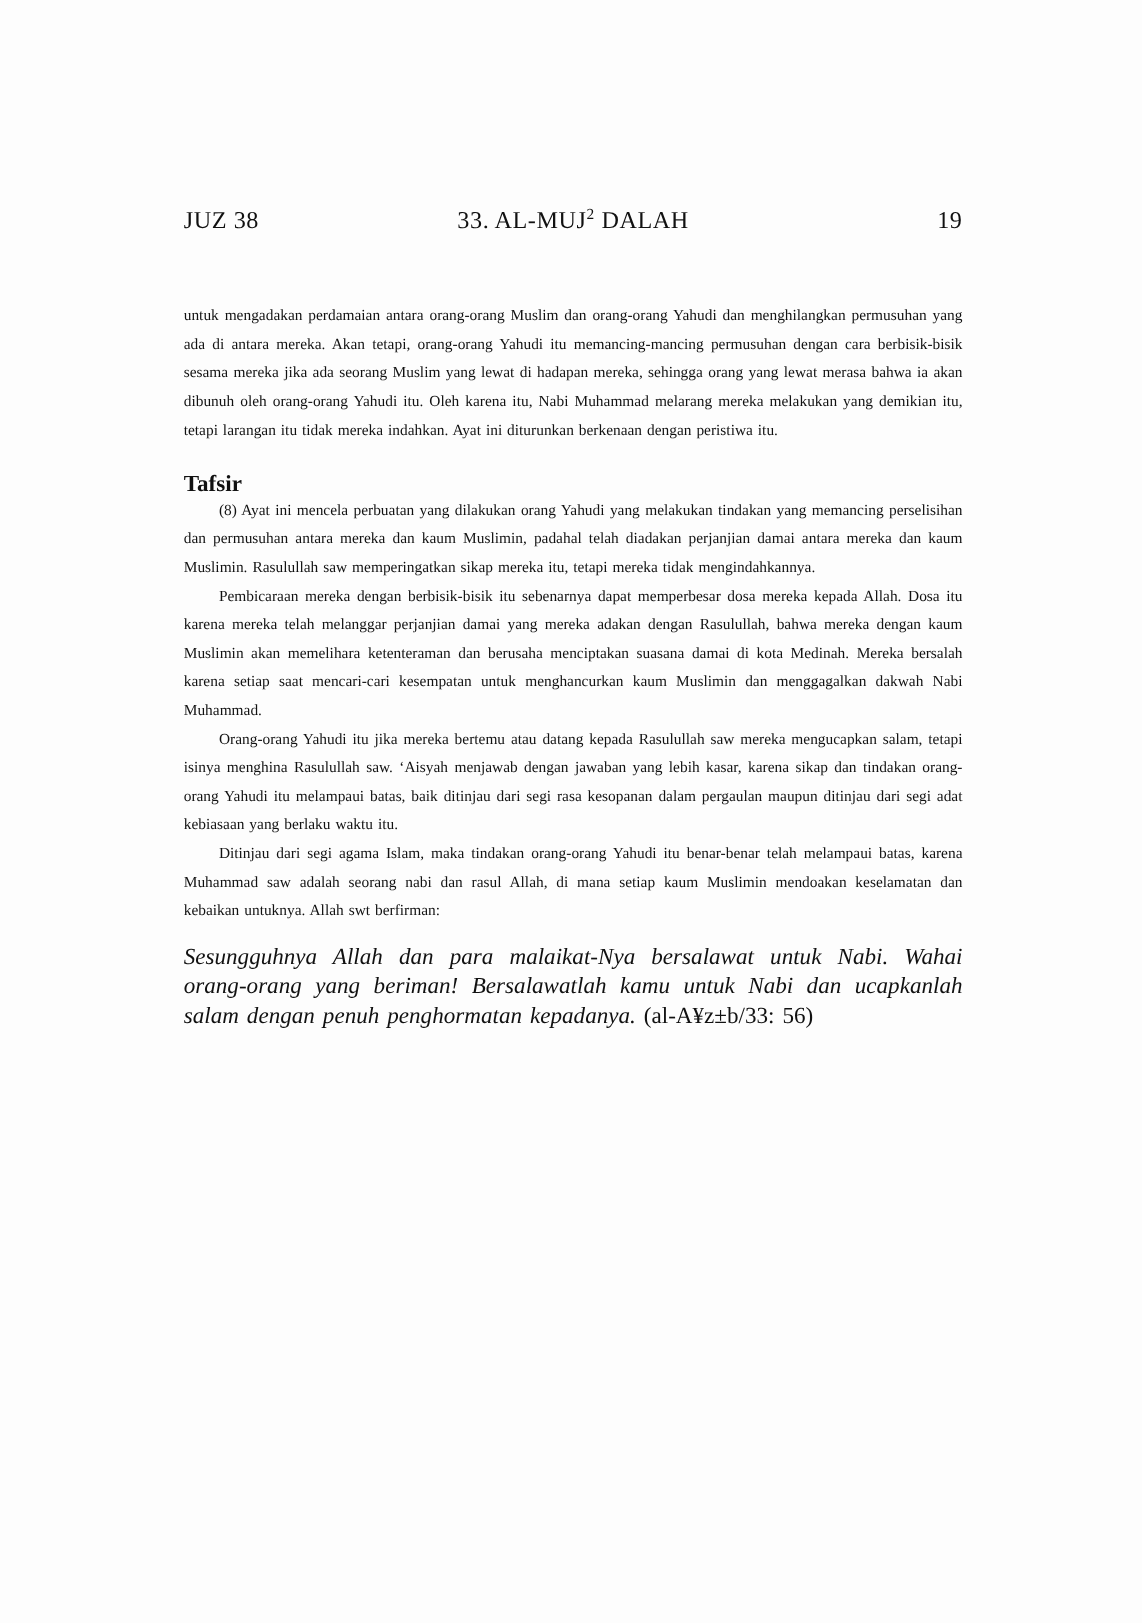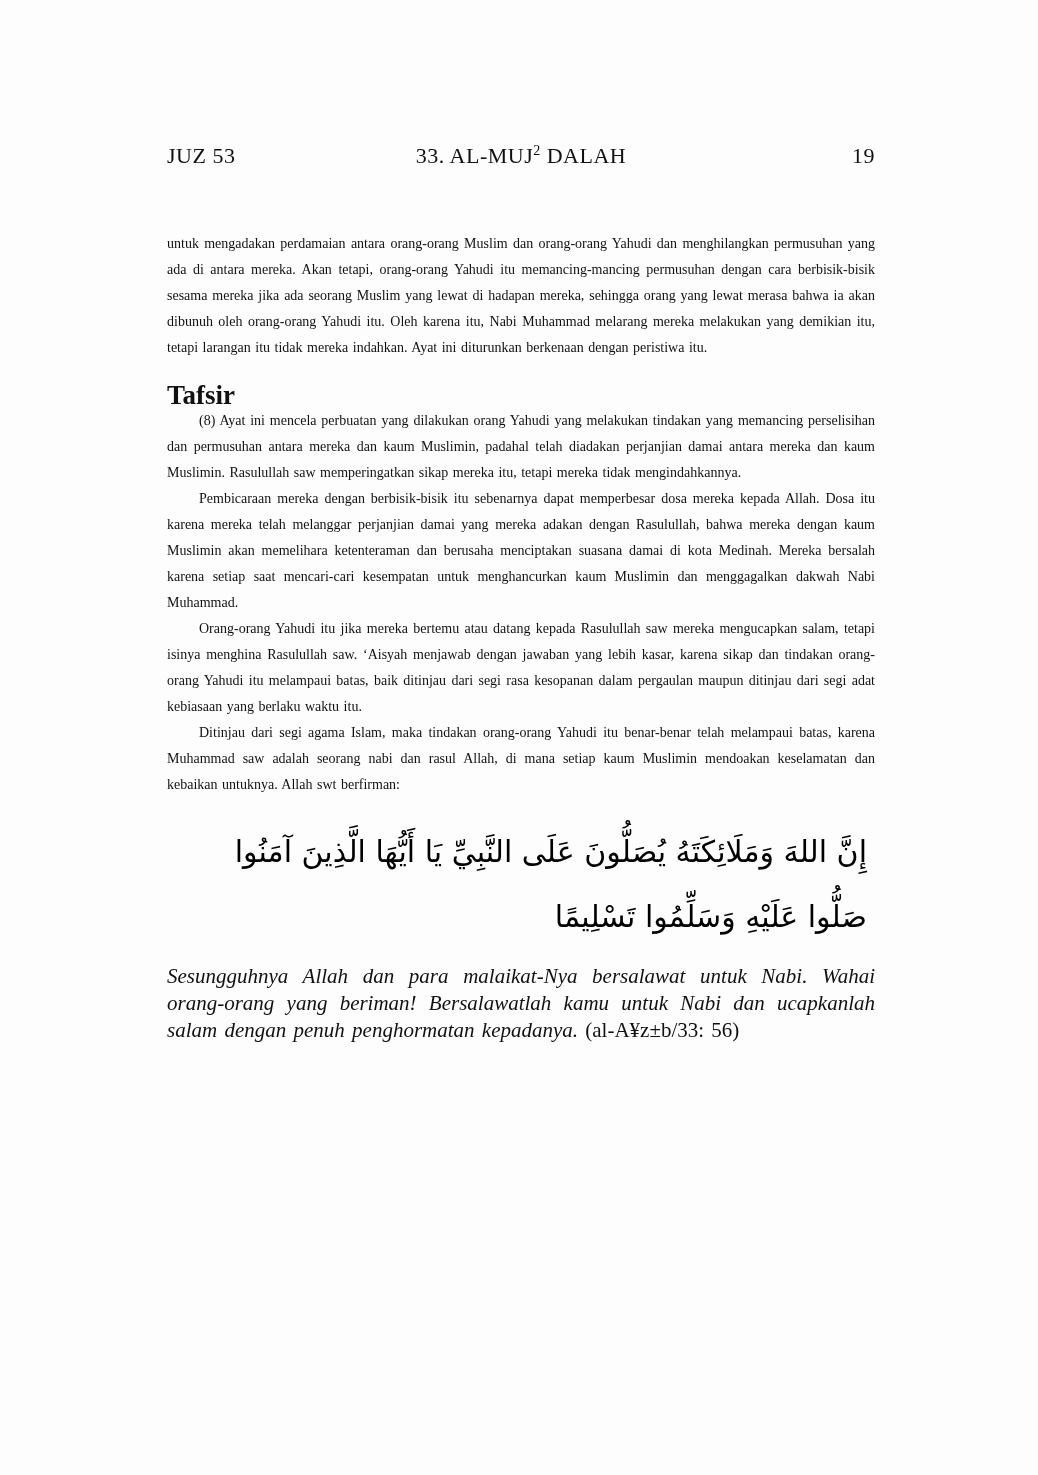--- a/index.html
+++ b/index.html
@@ -20,33 +20,33 @@
   .page-header {
     display: grid;
     grid-template-columns: 1fr auto 1fr;
     align-items: baseline;
     font-size: 22px;
     letter-spacing: 0.5px;
     margin-bottom: 62px;
   }
   .page-header .left  { text-align: left; }
   .page-header .center{ text-align: center; white-space: nowrap; }
-  .page-header .right { text-align: right; }
+  .page-header .right { text-align: right; margin-top: 44px; }
   .page-header sup { font-size: 14px; vertical-align: super; }
 
   .body-text {
     font-size: 14px;
     line-height: 26px;
     text-align: justify;
     word-spacing: 1px;
   }
   .body-text.indent { text-indent: 32px; font-family: Liberation Serif, serif; }
 
   .tafsir-heading {
-    font-size: 27px;
+    font-size: 21px;
     font-weight: bold;
     margin-top: 21px;
     line-height: 26px;
   }
 
   .arabic-verse {
     direction: rtl;
     text-align: right;
     font-family: "DejaVu Sans", sans-serif;
     font-size: 30px;
@@ -64,38 +64,37 @@
   }
   .translation em { font-style: italic; }
   .translation .cite { font-style: normal; }
 </style>
 </head>
 <body>
 
 <div class="page">
 
   <div class="page-header">
-    <span class="left">JUZ 53</span>
+    <span class="left">JUZ 38</span>
     <span class="center"><span>33. AL-MUJ</span><sup>2</sup><span> DALAH</span></span>
     <span class="right">19</span>
   </div>
 
   <div>
 
     <p class="body-text">untuk mengadakan perdamaian antara orang-orang Muslim dan orang-orang Yahudi dan menghilangkan permusuhan yang ada di antara mereka. Akan tetapi, orang-orang Yahudi itu memancing-mancing permusuhan dengan cara berbisik-bisik sesama mereka jika ada seorang Muslim yang lewat di hadapan mereka, sehingga orang yang lewat merasa bahwa ia akan dibunuh oleh orang-orang Yahudi itu. Oleh karena itu, Nabi Muhammad melarang mereka melakukan yang demikian itu, tetapi larangan itu tidak mereka indahkan. Ayat ini diturunkan berkenaan dengan peristiwa itu.</p>
 
     <h2 class="tafsir-heading">Tafsir</h2>
 
     <p class="body-text indent">(8) Ayat ini mencela perbuatan yang dilakukan orang Yahudi yang melakukan tindakan yang memancing perselisihan dan permusuhan antara mereka dan kaum Muslimin, padahal telah diadakan perjanjian damai antara mereka dan kaum Muslimin. Rasulullah saw memperingatkan sikap mereka itu, tetapi mereka tidak mengindahkannya.</p>
 
     <p class="body-text indent">Pembicaraan mereka dengan berbisik-bisik itu sebenarnya dapat memperbesar dosa mereka kepada Allah. Dosa itu karena mereka telah melanggar perjanjian damai yang mereka adakan dengan Rasulullah, bahwa mereka dengan kaum Muslimin akan memelihara ketenteraman dan berusaha menciptakan suasana damai di kota Medinah. Mereka bersalah karena setiap saat mencari-cari kesempatan untuk menghancurkan kaum Muslimin dan menggagalkan dakwah Nabi Muhammad.</p>
 
     <p class="body-text indent">Orang-orang Yahudi itu jika mereka bertemu atau datang kepada Rasulullah saw mereka mengucapkan salam, tetapi isinya menghina Rasulullah saw. ‘Aisyah menjawab dengan jawaban yang lebih kasar, karena sikap dan tindakan orang-orang Yahudi itu melampaui batas, baik ditinjau dari segi rasa kesopanan dalam pergaulan maupun ditinjau dari segi adat kebiasaan yang berlaku waktu itu.</p>
 
     <p class="body-text indent">Ditinjau dari segi agama Islam, maka tindakan orang-orang Yahudi itu benar-benar telah melampaui batas, karena Muhammad saw adalah seorang nabi dan rasul Allah, di mana setiap kaum Muslimin mendoakan keselamatan dan kebaikan untuknya. Allah swt berfirman:</p>
 
-    <div class="arabic-verse" dir="rtl">إِنَّ اللهَ وَمَلَائِكَتَهُ يُصَلُّونَ عَلَى النَّبِيِّ يَا أَيُّهَا الَّذِينَ آمَنُوا صَلُّوا عَلَيْهِ وَسَلِّمُوا تَسْلِيمًا</div>
 
     <p class="translation"><em>Sesungguhnya Allah dan para malaikat-Nya bersalawat untuk Nabi. Wahai orang-orang yang beriman! Bersalawatlah kamu untuk Nabi dan ucapkanlah salam dengan penuh penghormatan kepadanya.</em> <span class="cite">(al-A¥z±b/33: 56)</span></p>
 
   </div>
 
 </div>
 
 </body></html>

